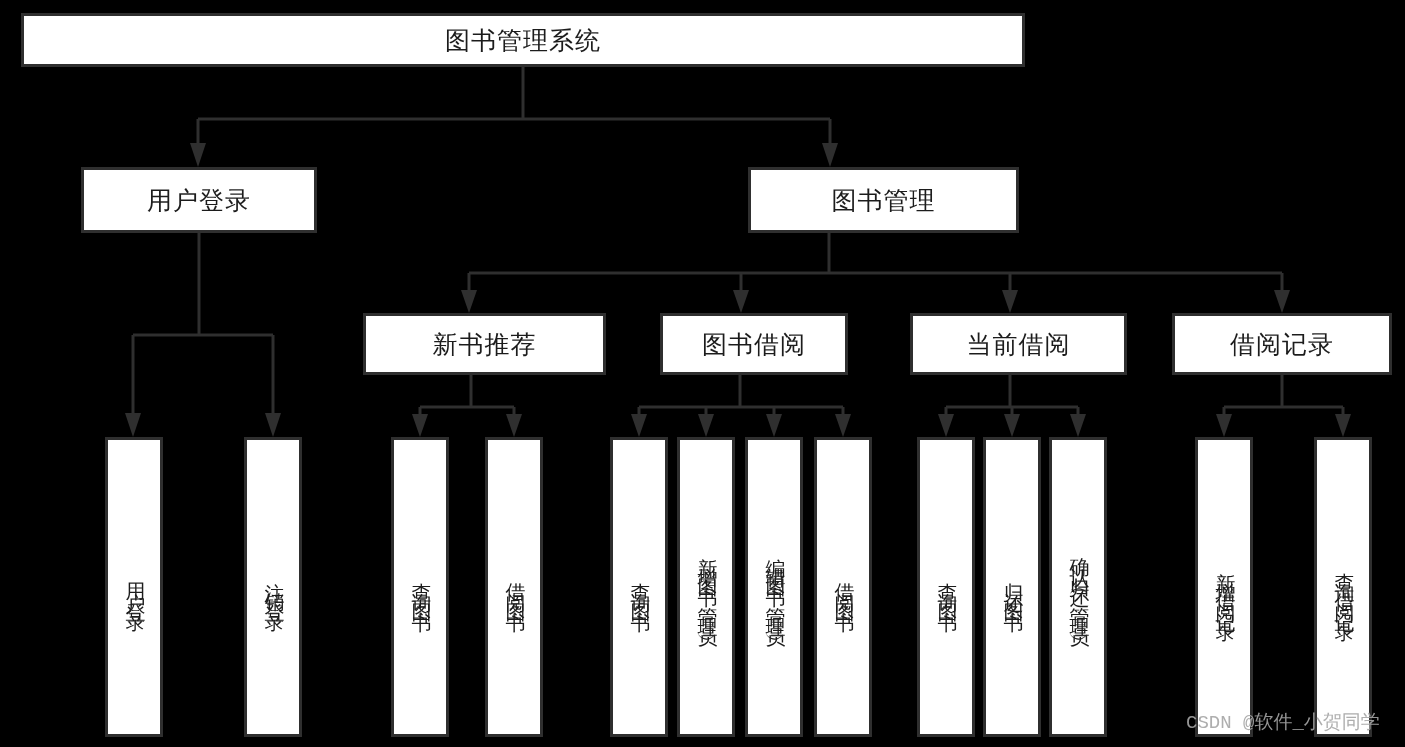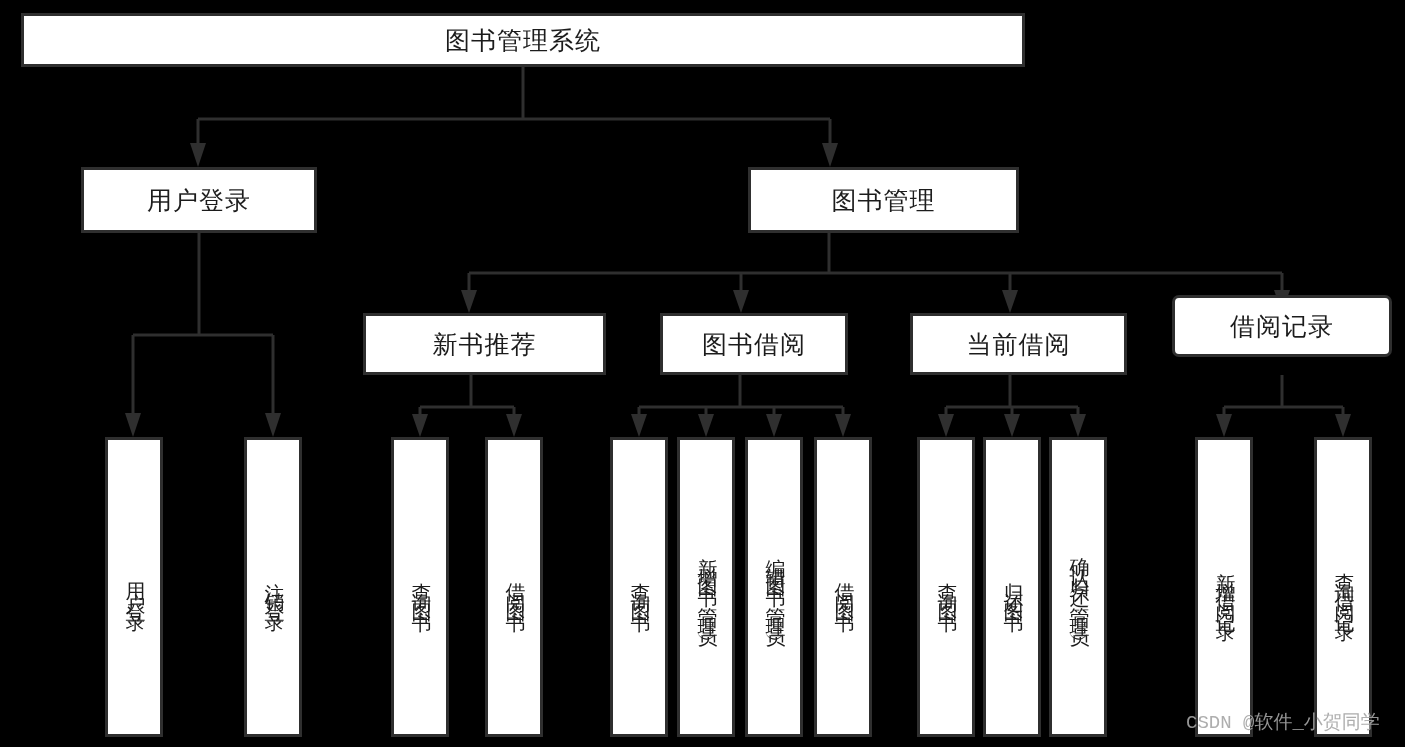--- a/index.html
+++ b/index.html
@@ -19,21 +19,21 @@
     writing-mode:vertical-rl;text-orientation:mixed;
     font-size:20px;letter-spacing:10px;line-height:1.1;
   }
   
   .n-root{left:21px;top:13px;width:1004px;height:54px;}
   .n-user-login{left:81px;top:167px;width:236px;height:66px;}
   .n-book-mgmt{left:712px;top:167px;width:271px;height:66px;margin-left:36px;}
   .n-new-book-rec{left:363px;top:313px;width:243px;height:62px;}
   .n-book-borrow{left:632px;top:313px;width:188px;height:62px;margin-left:28px;}
   .n-current-borrow{left:902px;top:313px;width:217px;height:62px;margin-left:8px;}
-  .n-borrow-records{left:1172px;top:295px;width:220px;height:62px;border-radius:7px;}
+  .n-borrow-records{left:1172px;top:313px;width:220px;height:62px;}
   
   .leaf{top:437px;width:58px;height:300px;}
   .l-login{left:105px;}
   .l-logout{left:244px;}
   .l-rec-query{left:391px;}
   .l-rec-borrow{left:485px;}
   .l-bor-query{left:610px;}
   .l-bor-add{left:677px;}
   .l-bor-edit{left:745px;}
   .l-bor-borrow{left:814px;}

